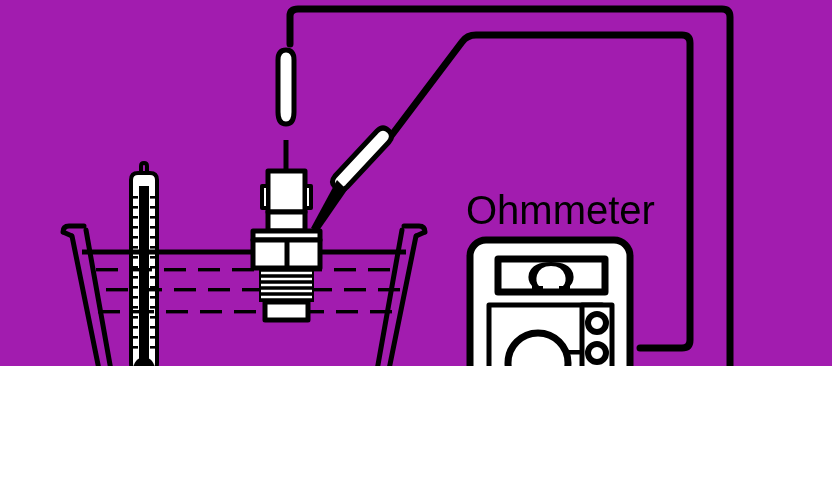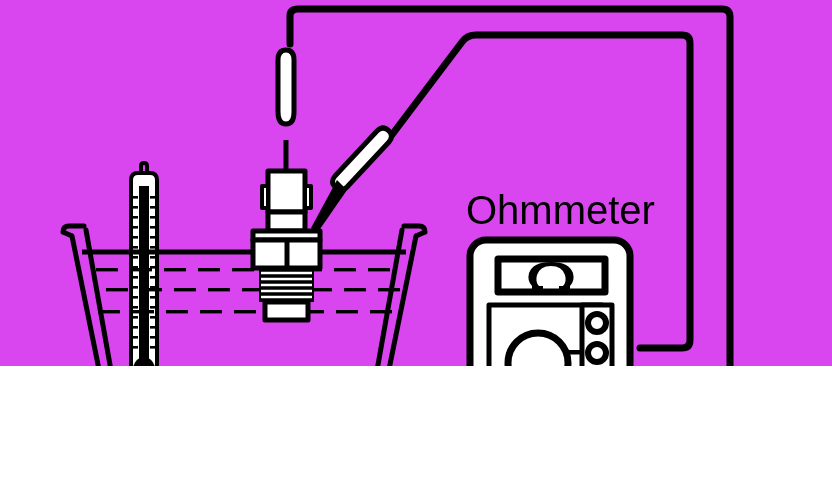--- a/index.html
+++ b/index.html
@@ -1,18 +1,18 @@
 <!DOCTYPE html>
 <html><head>
 <meta charset="utf-8">
 <title>Sensor Test Diagram</title>
 <style>
   html,body{margin:0;padding:0;background:#ffffff;}
   body{font-family:"Liberation Sans",sans-serif;}
-  #stage{position:relative;width:832px;height:366px;background:#d946ef;overflow:hidden;}
+  #stage{position:relative;width:832px;height:366px;background:#a21caf;overflow:hidden;}
   #stage svg{position:absolute;left:0;top:0;}
   #meter-label{
     position:absolute;
     left:466px; top:188px;
     font-family:"Liberation Sans",sans-serif;
     font-size:40px;
     line-height:44px;
     color:#000000;
     letter-spacing:0px;
     white-space:nowrap;

